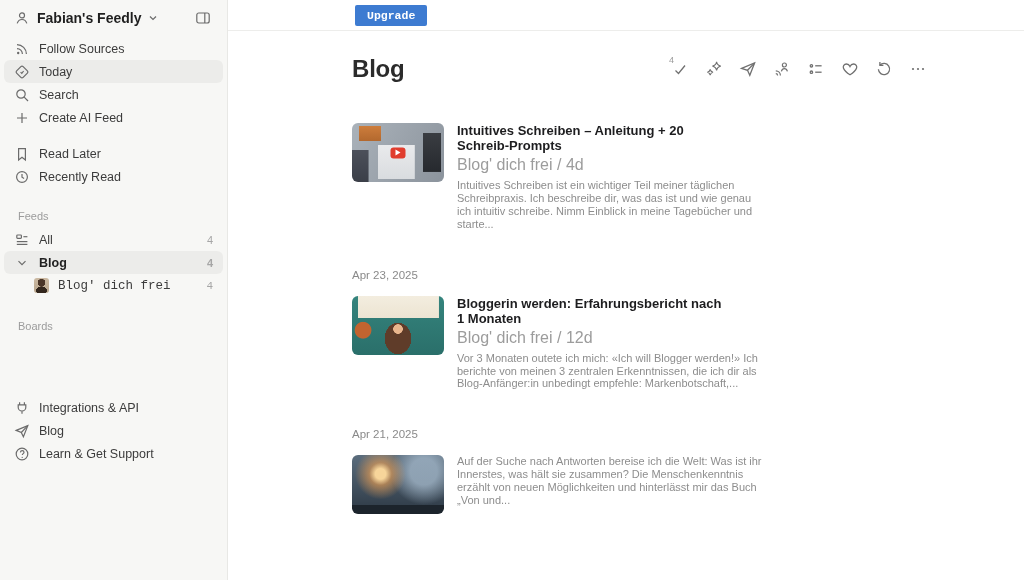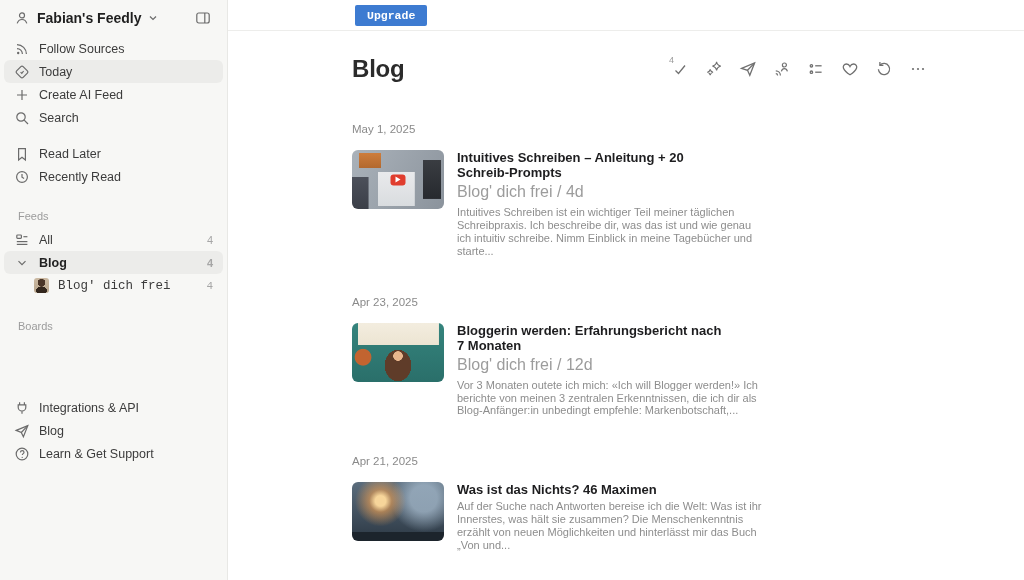--- a/index.html
+++ b/index.html
@@ -159,33 +159,33 @@
         <svg width="16" height="16" viewBox="0 0 16 16" fill="none" stroke="currentColor" stroke-width="1.2">
             <rect x="3.4" y="3.4" width="9.2" height="9.2" rx="1.6" transform="rotate(45 8 8)"></rect>
             <path d="M6.6 8.1l1.2 1.2 1.8-2.3"></path>
           </svg>
       </span>
       <span>Today</span>
     </div>
     <div class="sb-row">
       <span class="ic">
         <svg width="16" height="16" viewBox="0 0 16 16" fill="none" stroke="currentColor" stroke-width="1.2">
-            <path d="M8 3v10M3 8h10"></path>
-          </svg>
-      </span>
-      <span>Create AI Feed</span>
-    </div>
-    <div class="sb-row">
-      <span class="ic">
-        <svg width="16" height="16" viewBox="0 0 16 16" fill="none" stroke="currentColor" stroke-width="1.2">
             <circle cx="7" cy="7" r="4.2"></circle>
             <path d="M10.2 10.2L14 14"></path>
           </svg>
       </span>
       <span>Search</span>
+    </div>
+    <div class="sb-row">
+      <span class="ic">
+        <svg width="16" height="16" viewBox="0 0 16 16" fill="none" stroke="currentColor" stroke-width="1.2">
+            <path d="M8 3v10M3 8h10"></path>
+          </svg>
+      </span>
+      <span>Create AI Feed</span>
     </div>
   </nav>
 
   <nav class="g-library">
     <div class="sb-row">
       <span class="ic">
         <svg width="16" height="16" viewBox="0 0 16 16" fill="none" stroke="currentColor" stroke-width="1.2">
             <path d="M4.6 2.6h6.8V14L8 11.3 4.6 14V2.6z"></path>
           </svg>
       </span>
@@ -340,50 +340,48 @@
                 <circle cx="4" cy="9" r="1.1"></circle>
                 <circle cx="9" cy="9" r="1.1"></circle>
                 <circle cx="14" cy="9" r="1.1"></circle>
               </svg>
           </span>
         </button>
       </div>
     </div>
 
     <section class="group">
-      <div class="date">May 1, 2025</div>
       <div class="article">
         <div class="thumb thumb-desk">
           <div class="play-badge"></div>
         </div>
         <div class="a-text">
           <div class="a-title">Intuitives Schreiben – Anleitung + 20 Schreib-Prompts</div>
           <div class="a-source">Blog' dich frei / 4d</div>
           <div class="a-summary">Intuitives Schreiben ist ein wichtiger Teil meiner täglichen Schreibpraxis. Ich beschreibe dir, was das ist und wie genau ich intuitiv schreibe. Nimm Einblick in meine Tagebücher und starte...</div>
         </div>
       </div>
     </section>
 
     <section class="group">
       <div class="date">Apr 23, 2025</div>
       <div class="article">
         <div class="thumb thumb-illustration"></div>
         <div class="a-text">
-          <div class="a-title">Bloggerin werden: Erfahrungsbericht nach 7 Monaten</div>
+          <div class="a-title">Bloggerin werden: Erfahrungsbericht nach 1 Monaten</div>
           <div class="a-source">Blog' dich frei / 12d</div>
           <div class="a-summary">Vor 3 Monaten outete ich mich: «Ich will Blogger werden!» Ich berichte von meinen 3 zentralen Erkenntnissen, die ich dir als Blog-Anfänger:in unbedingt empfehle: Markenbotschaft,...</div>
         </div>
       </div>
     </section>
 
     <section class="group">
       <div class="date">Apr 21, 2025</div>
       <div class="article">
         <div class="thumb thumb-dream"></div>
         <div class="a-text">
-          <div class="a-title">Was ist das Nichts? 46 Maximen</div>
           <div class="a-summary">Auf der Suche nach Antworten bereise ich die Welt: Was ist ihr Innerstes, was hält sie zusammen? Die Menschenkenntnis erzählt von neuen Möglichkeiten und hinterlässt mir das Buch „Von und...</div>
         </div>
       </div>
     </section>
 
   </div>
 </main>
 
 </body></html>

